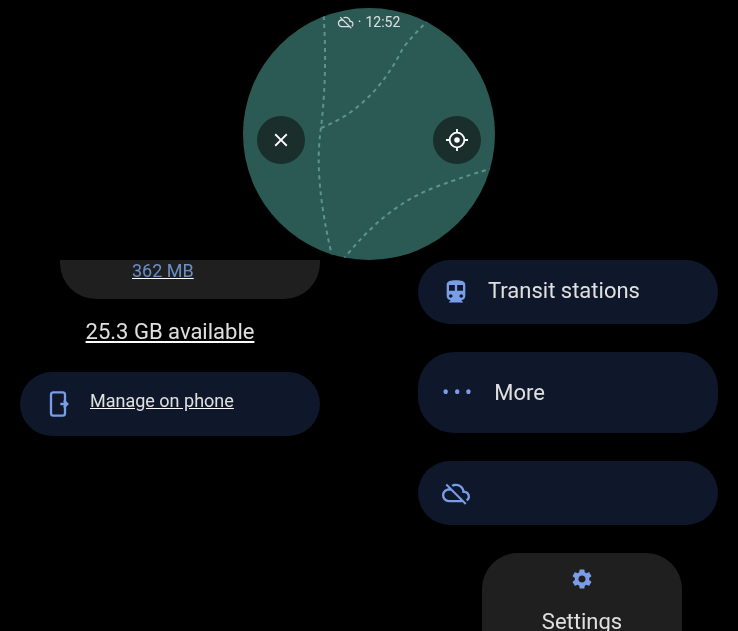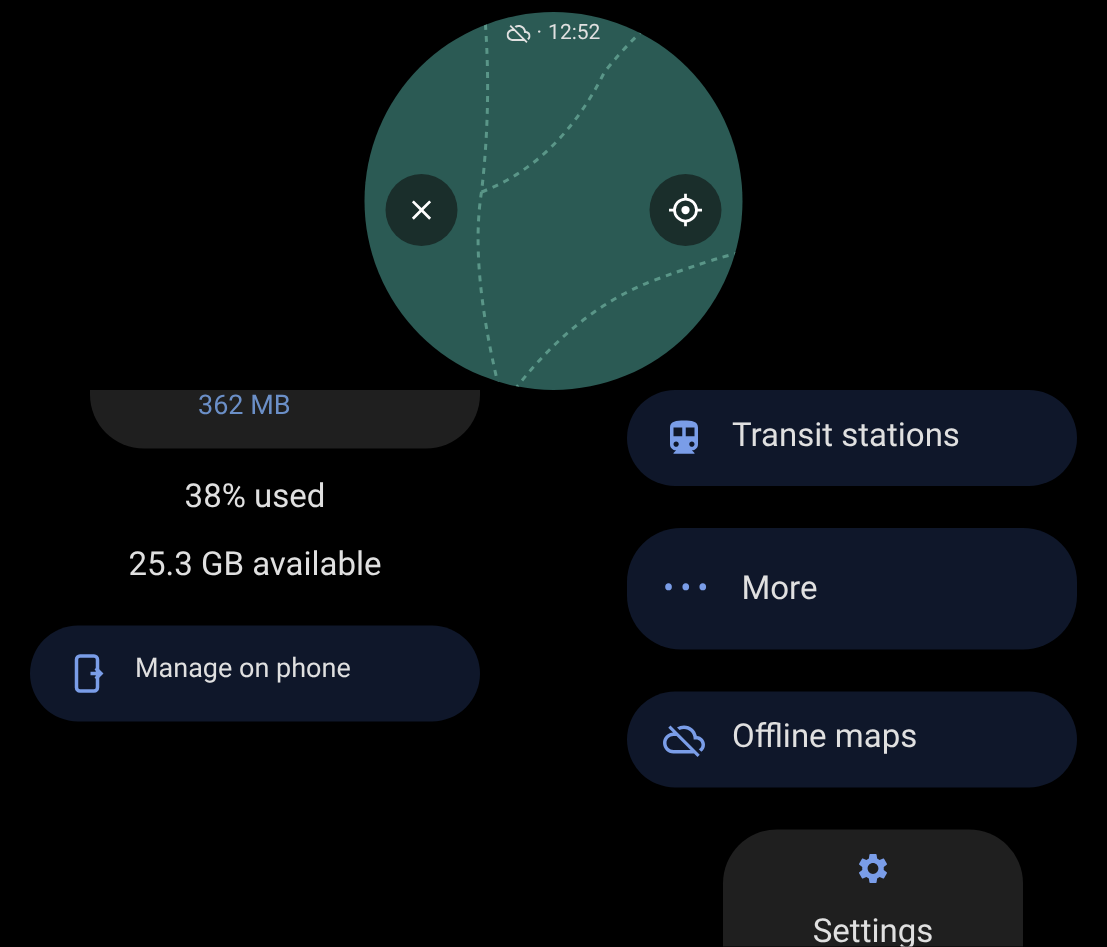--- a/index.html
+++ b/index.html
@@ -71,20 +71,21 @@
       display: flex;
       align-items: center;
       justify-content: center;
       cursor: pointer;
     }
     .left-col {
       position: absolute;
       left: 20px;
       top: 260px;
       width: 300px;
+      text-decoration: underline;
     }
     .right-col {
       position: absolute;
       right: 20px;
       top: 260px;
       width: 300px;
     }
     .pill {
       background: #0f172a;
       border-radius: 36px;
@@ -182,21 +183,20 @@
       <line x1="0" y1="12" x2="4" y2="12" stroke="#fff" stroke-width="2"></line>
       <line x1="20" y1="12" x2="24" y2="12" stroke="#fff" stroke-width="2"></line>
     </svg>
   </div>
 </div>
 
 <div class="left-col">
   <div class="pill-partial-top">
     <span class="size-text">362 MB</span>
   </div>
-  <div class="info-text">38% used</div>
   <div class="info-text">25.3 GB available</div>
   <div class="pill" style="margin-top:24px">
     <svg class="icon-svg" viewBox="0 0 24 24">
       <rect x="6" y="2" width="12" height="20" rx="2" stroke="#7a9de8" stroke-width="2" fill="none"></rect>
       <path d="M 14 12 L 20 12 M 17 9 L 20 12 L 17 15" stroke="#7a9de8" stroke-width="2" fill="none"></path>
     </svg>
     <span class="pill-label-multi">Manage on phone</span>
   </div>
 </div>
 
@@ -208,21 +208,20 @@
     <span class="pill-label">Transit stations</span>
   </div>
   <div class="pill" style="padding-top:28px;padding-bottom:28px">
     <span class="more-dots">•••</span>
     <span class="pill-label">More</span>
   </div>
   <div class="pill">
     <svg class="icon-svg" viewBox="0 0 24 24">
       <path d="M19.35 10.04C18.67 6.59 15.64 4 12 4c-1.48 0-2.85.43-4.01 1.17l1.46 1.46C10.21 6.23 11.08 6 12 6c3.04 0 5.5 2.46 5.5 5.5v.5H19c1.66 0 3 1.34 3 3 0 1.13-.64 2.11-1.56 2.62l1.45 1.45C23.16 18.16 24 16.68 24 15c0-2.64-2.05-4.78-4.65-4.96zM3 5.27l2.75 2.74C2.56 8.15 0 10.77 0 14c0 3.31 2.69 6 6 6h11.73l2 2L21 20.73 4.27 4 3 5.27zM7.73 10l8 8H6c-2.21 0-4-1.79-4-4s1.79-4 4-4h1.73z" fill="#7a9de8"></path>
     </svg>
-    <span class="pill-label">Offline maps</span>
   </div>
   <div class="pill-partial-bottom">
     <svg class="icon-svg" viewBox="0 0 24 24" style="width:24px;height:24px">
       <path d="M19.14 12.94c.04-.3.06-.61.06-.94 0-.32-.02-.64-.07-.94l2.03-1.58c.18-.14.23-.41.12-.61l-1.92-3.32c-.12-.22-.37-.29-.59-.22l-2.39.96c-.5-.38-1.03-.7-1.62-.94l-.36-2.54c-.04-.24-.24-.41-.48-.41h-3.84c-.24 0-.43.17-.47.41l-.36 2.54c-.59.24-1.13.57-1.62.94l-2.39-.96c-.22-.08-.47 0-.59.22L2.74 8.87c-.12.21-.08.47.12.61l2.03 1.58c-.05.3-.09.63-.09.94s.02.64.07.94l-2.03 1.58c-.18.14-.23.41-.12.61l1.92 3.32c.12.22.37.29.59.22l2.39-.96c.5.38 1.03.7 1.62.94l.36 2.54c.05.24.24.41.48.41h3.84c.24 0 .44-.17.47-.41l.36-2.54c.59-.24 1.13-.56 1.62-.94l2.39.96c.22.08.47 0 .59-.22l1.92-3.32c.12-.22.07-.47-.12-.61l-2.01-1.58zM12 15.6c-1.98 0-3.6-1.62-3.6-3.6s1.62-3.6 3.6-3.6 3.6 1.62 3.6 3.6-1.62 3.6-3.6 3.6z" fill="#7a9de8"></path>
     </svg>
     <span class="pill-label">Settings</span>
   </div>
 </div>
 
 </body></html>

